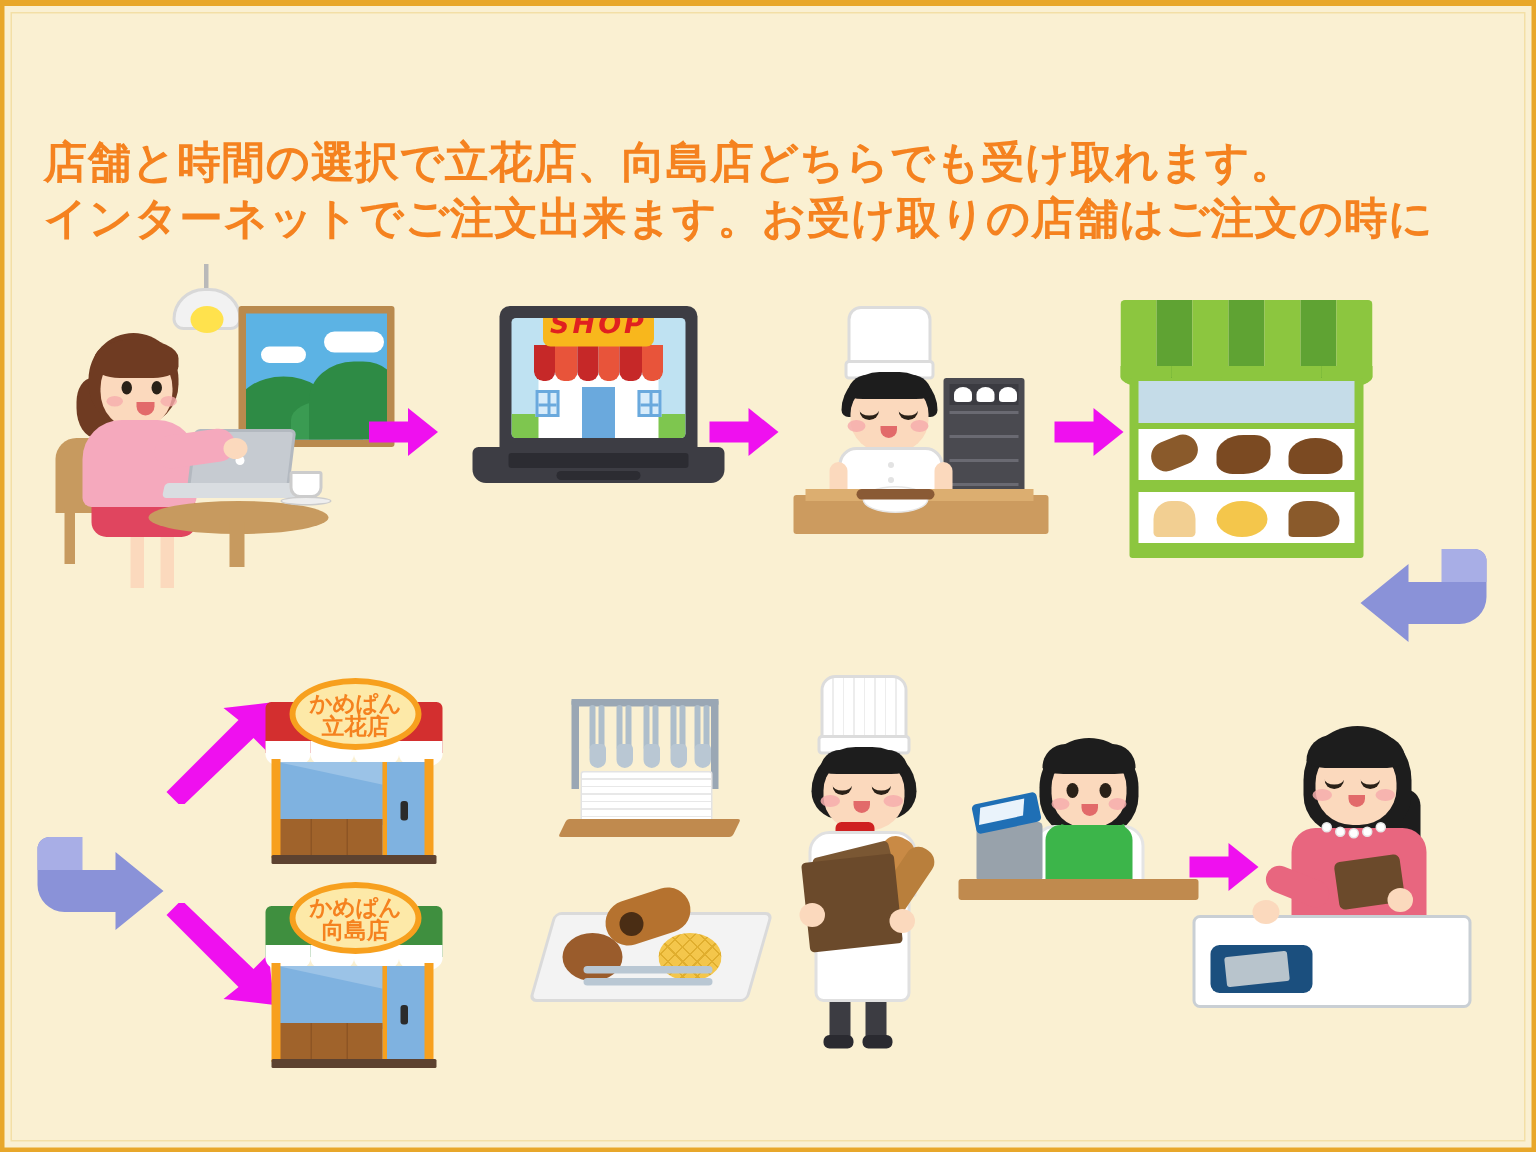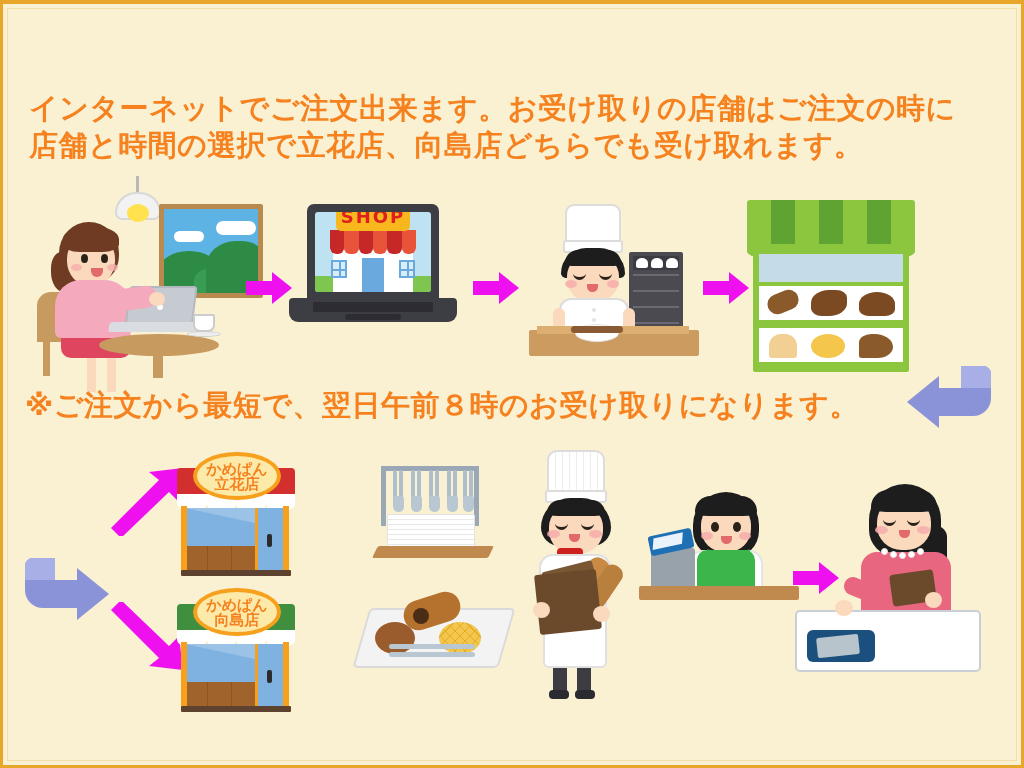--- a/index.html
+++ b/index.html
@@ -79,21 +79,21 @@
   .w-table{position:absolute;left:58px;top:158px;width:120px;height:22px;background:#c79a5f;border-radius:50%;}
   .w-tablecol{position:absolute;left:112px;top:172px;width:10px;height:30px;background:#c79a5f;}
   .w-laptop-base{position:absolute;left:68px;top:146px;width:90px;height:10px;background:#d9dde1;border-radius:3px;transform:skewX(-12deg);}
   .w-laptop-scr{position:absolute;left:86px;top:110px;width:68px;height:42px;background:#c6cbd1;
     border-radius:4px;transform:skewX(-7deg);border:2px solid #b3b9c0;box-sizing:border-box;}
   .w-laptop-dot{position:absolute;left:116px;top:128px;width:6px;height:6px;background:#fff;border-radius:50%;}
   .w-cup{position:absolute;left:152px;top:138px;width:22px;height:18px;background:#fff;border:2px solid #ccc;box-sizing:border-box;border-radius:2px 2px 7px 7px;}
   .w-saucer{position:absolute;left:146px;top:155px;width:34px;height:6px;background:#eee;border-radius:50%;border:1px solid #ccc;box-sizing:border-box;}
 
   
-  .s-laptop{position:absolute;left:286px;top:200px;width:168px;height:150px;}
+  .s-laptop{position:absolute;left:312px;top:200px;width:168px;height:150px;font-style:italic;}
   .lt-screen{position:absolute;left:18px;top:0;width:132px;height:96px;background:#3d3d44;border-radius:7px 7px 0 0;}
   .lt-inner{position:absolute;left:8px;top:8px;width:116px;height:80px;background:#bfe2f2;border-radius:3px;overflow:hidden;}
   .lt-grass{position:absolute;bottom:0;left:0;width:100%;height:16px;background:#7ec64f;}
   .sh-sign{position:absolute;left:50%;transform:translateX(-50%);top:-9px;width:74px;height:28px;background:#f8b71c;border-radius:5px;
     color:#e02020;font-size:18px;font-weight:700;text-align:center;line-height:28px;letter-spacing:2px;z-index:3;}
   .sh-awn{position:absolute;left:50%;transform:translateX(-50%);top:18px;width:86px;height:24px;z-index:2;
     border-radius:0 0 6px 6px;overflow:hidden;display:flex;}
   .sh-awn i{flex:1;height:100%;display:block;border-radius:0 0 6px 6px;}
   .sh-body{position:absolute;left:50%;transform:translateX(-50%);top:38px;width:80px;height:42px;background:#fff;}
   .sh-door{position:absolute;left:50%;transform:translateX(-50%);top:46px;width:22px;height:34px;background:#6aa9dd;}
@@ -232,22 +232,22 @@
   .py-tray{position:absolute;left:-22px;top:146px;width:68px;height:32px;background:#1b4f7e;border-radius:6px;}
   .py-bill{position:absolute;left:-12px;top:152px;width:42px;height:20px;background:#b8c4cc;border-radius:2px;transform:rotate(-6deg);}
 </style>
 </head>
 <body>
 
 <div id="poster">
 
 
   <div class="lead">
+    <div>店舗と時間の選択で立花店、向島店どちらでも受け取れます。</div>
     <div>インターネットでご注文出来ます。お受け取りの店舗はご注文の時に</div>
-    <div>店舗と時間の選択で立花店、向島店どちらでも受け取れます。</div>
   </div>
 
   <div class="s-woman">
     <div class="w-lampcord"></div>
     <div class="w-lamp"></div>
     <div class="w-bulb"></div>
     <div class="w-window">
       <div class="cloud" style="left:10px;top:22px;width:30px;height:11px;"></div>
       <div class="cloud" style="left:52px;top:12px;width:40px;height:14px;"></div>
       <div class="hill"></div>
@@ -382,21 +382,20 @@
     </div>
   </div>
 
   <div class="arrow-curve" style="left:896px;top:358px;width:96px;height:70px;">
     <svg width="96" height="70" viewBox="0 0 96 70">
       <path d="M62 4 h22 a8 8 0 0 1 8 8 v24 a18 18 0 0 1 -18 18 h-34 v12 L8 40 l32 -26 v12 h26 a4 4 0 0 0 4 -4 V4 z" fill="#8a92d8"></path>
       <path d="M62 4 h22 a8 8 0 0 1 8 8 v14 h-30 z" fill="#a8aee6"></path>
     </svg>
   </div>
 
-  <div class="note1">※ご注文から最短で、翌日午前８時のお受け取りになります。</div>
 
   <div class="arrow-curve" style="left:18px;top:550px;width:96px;height:72px;">
     <svg width="96" height="72" viewBox="0 0 96 72">
       <path d="M34 4 H12 a8 8 0 0 0 -8 8 v24 a18 18 0 0 0 18 18 h34 v12 L88 40 L56 14 v12 H30 a4 4 0 0 1 -4 -4 V4 z" fill="#8a92d8"></path>
       <path d="M34 4 H12 a8 8 0 0 0 -8 8 v14 h30 z" fill="#a8aee6"></path>
     </svg>
   </div>
 
   <div class="arrow-diag" style="left:100px;top:462px;">
     <svg width="90" height="70" viewBox="0 0 90 70">

